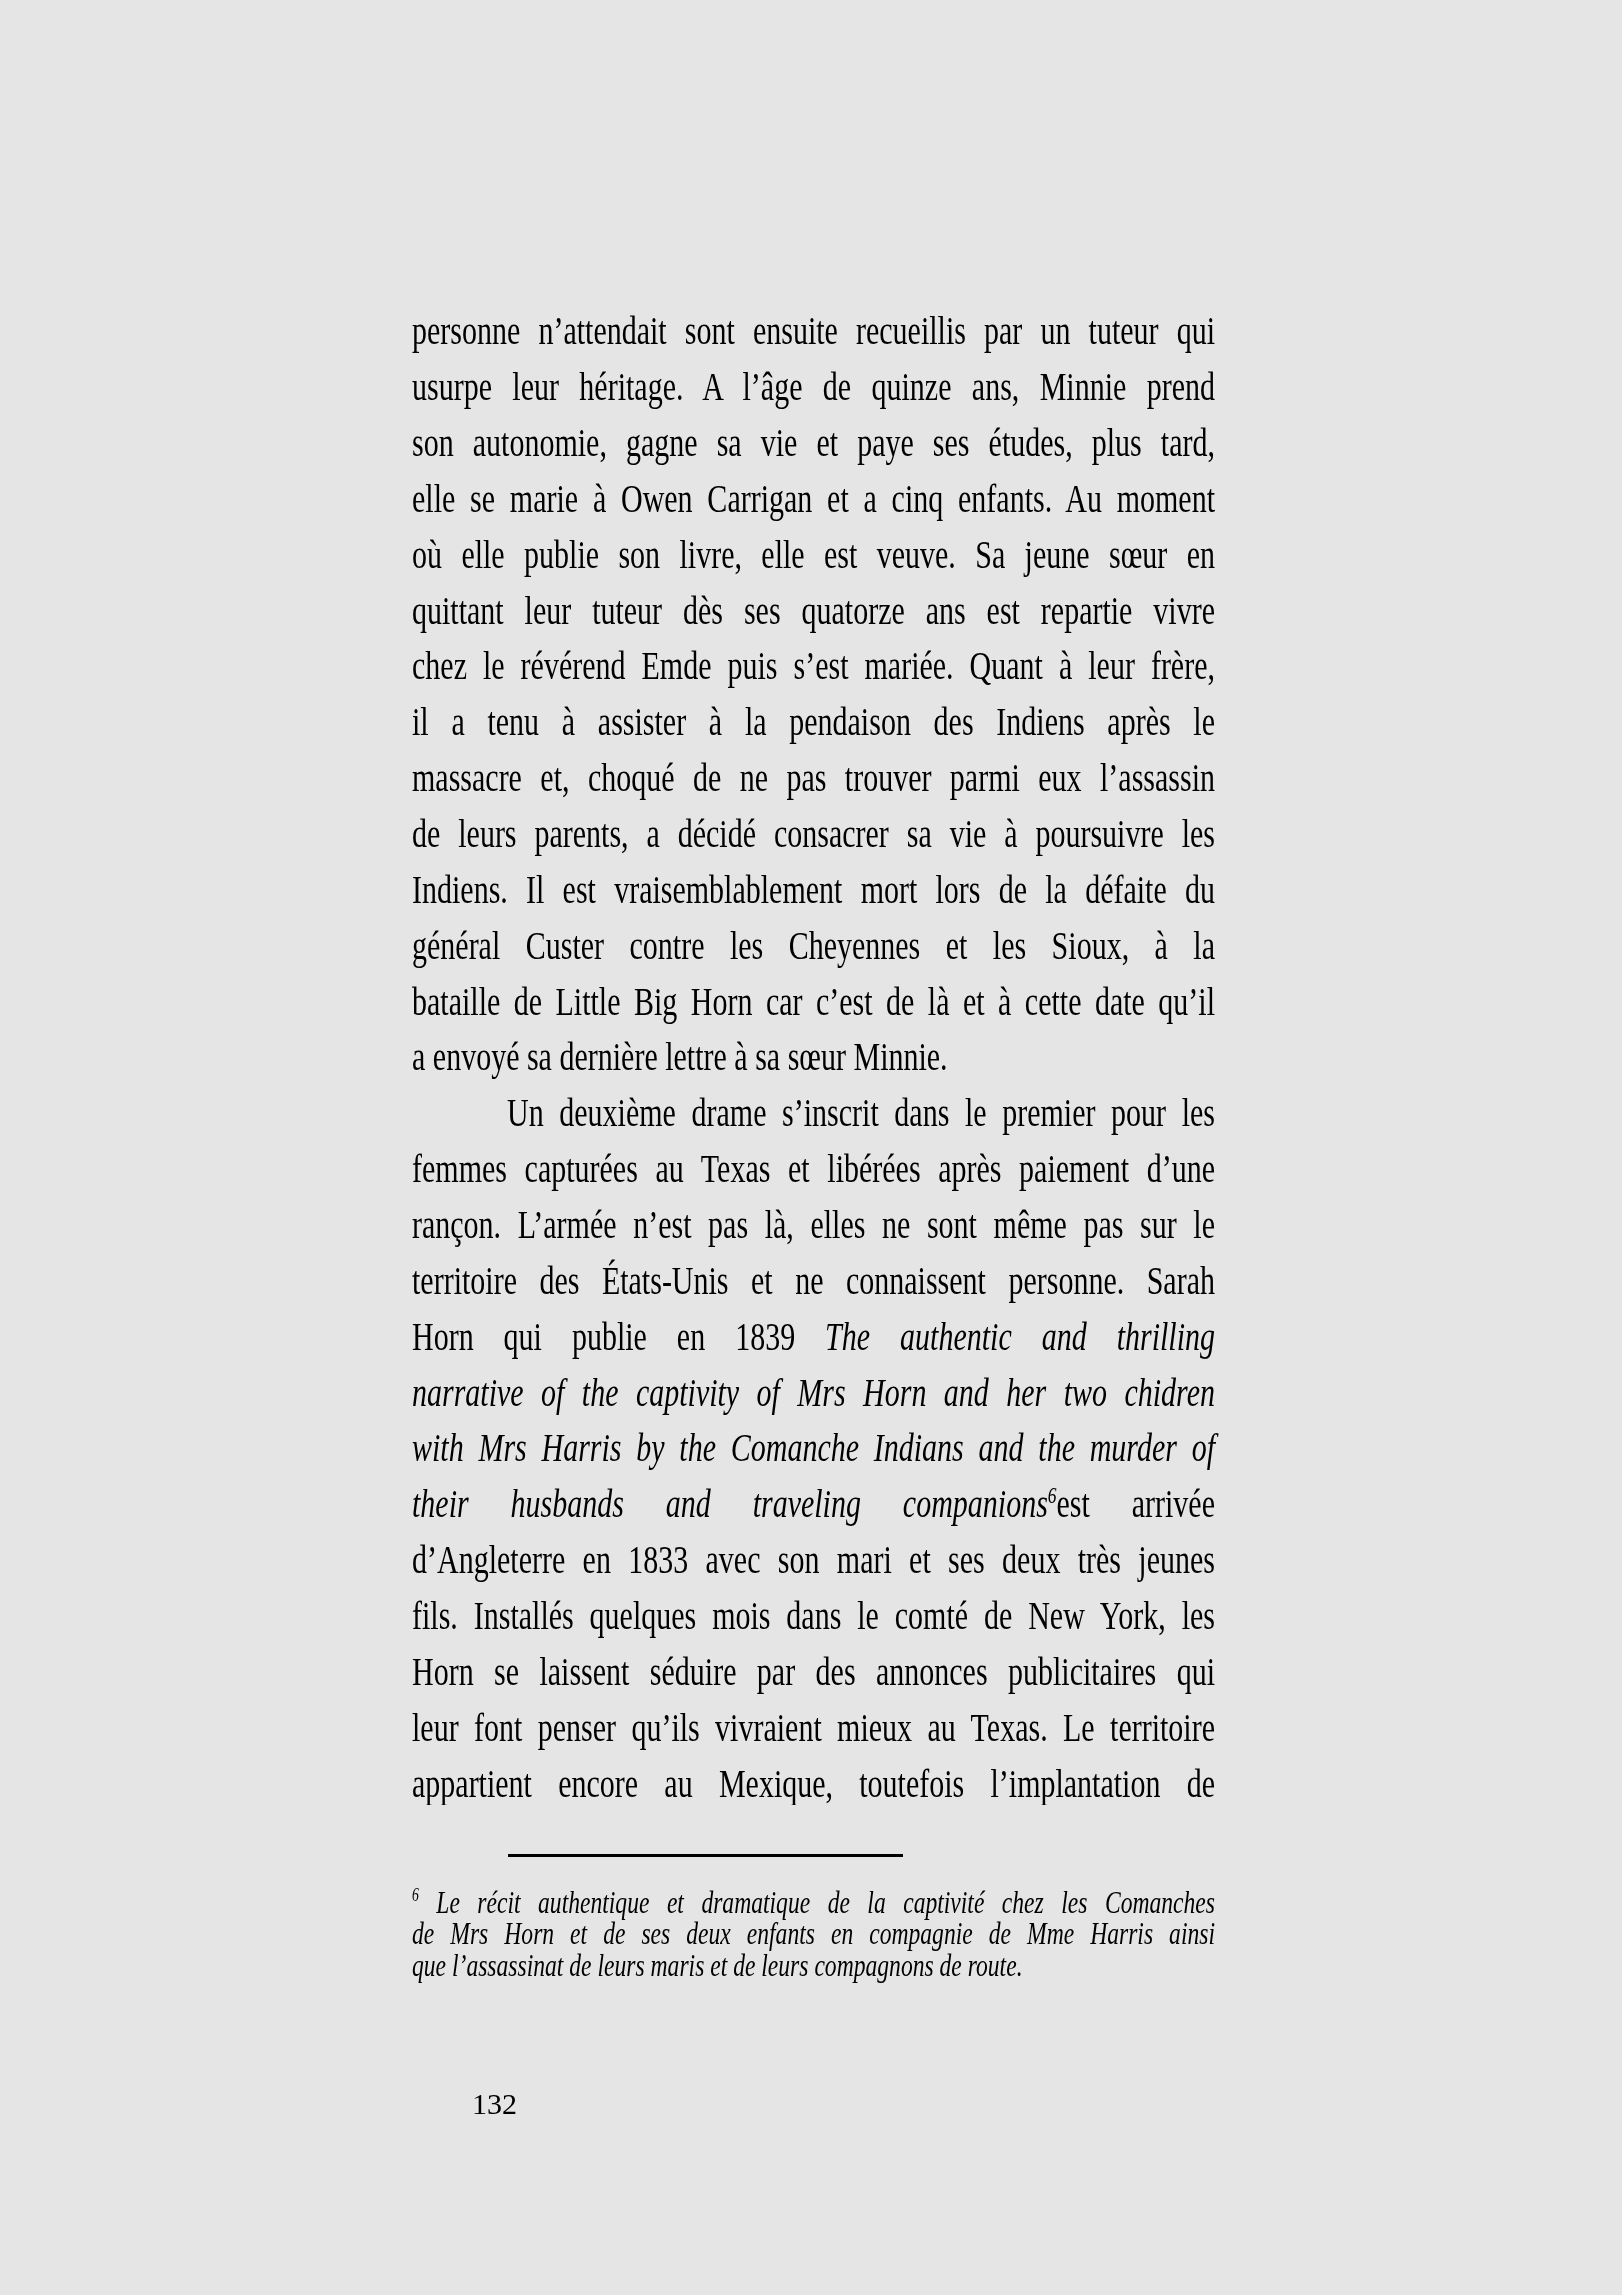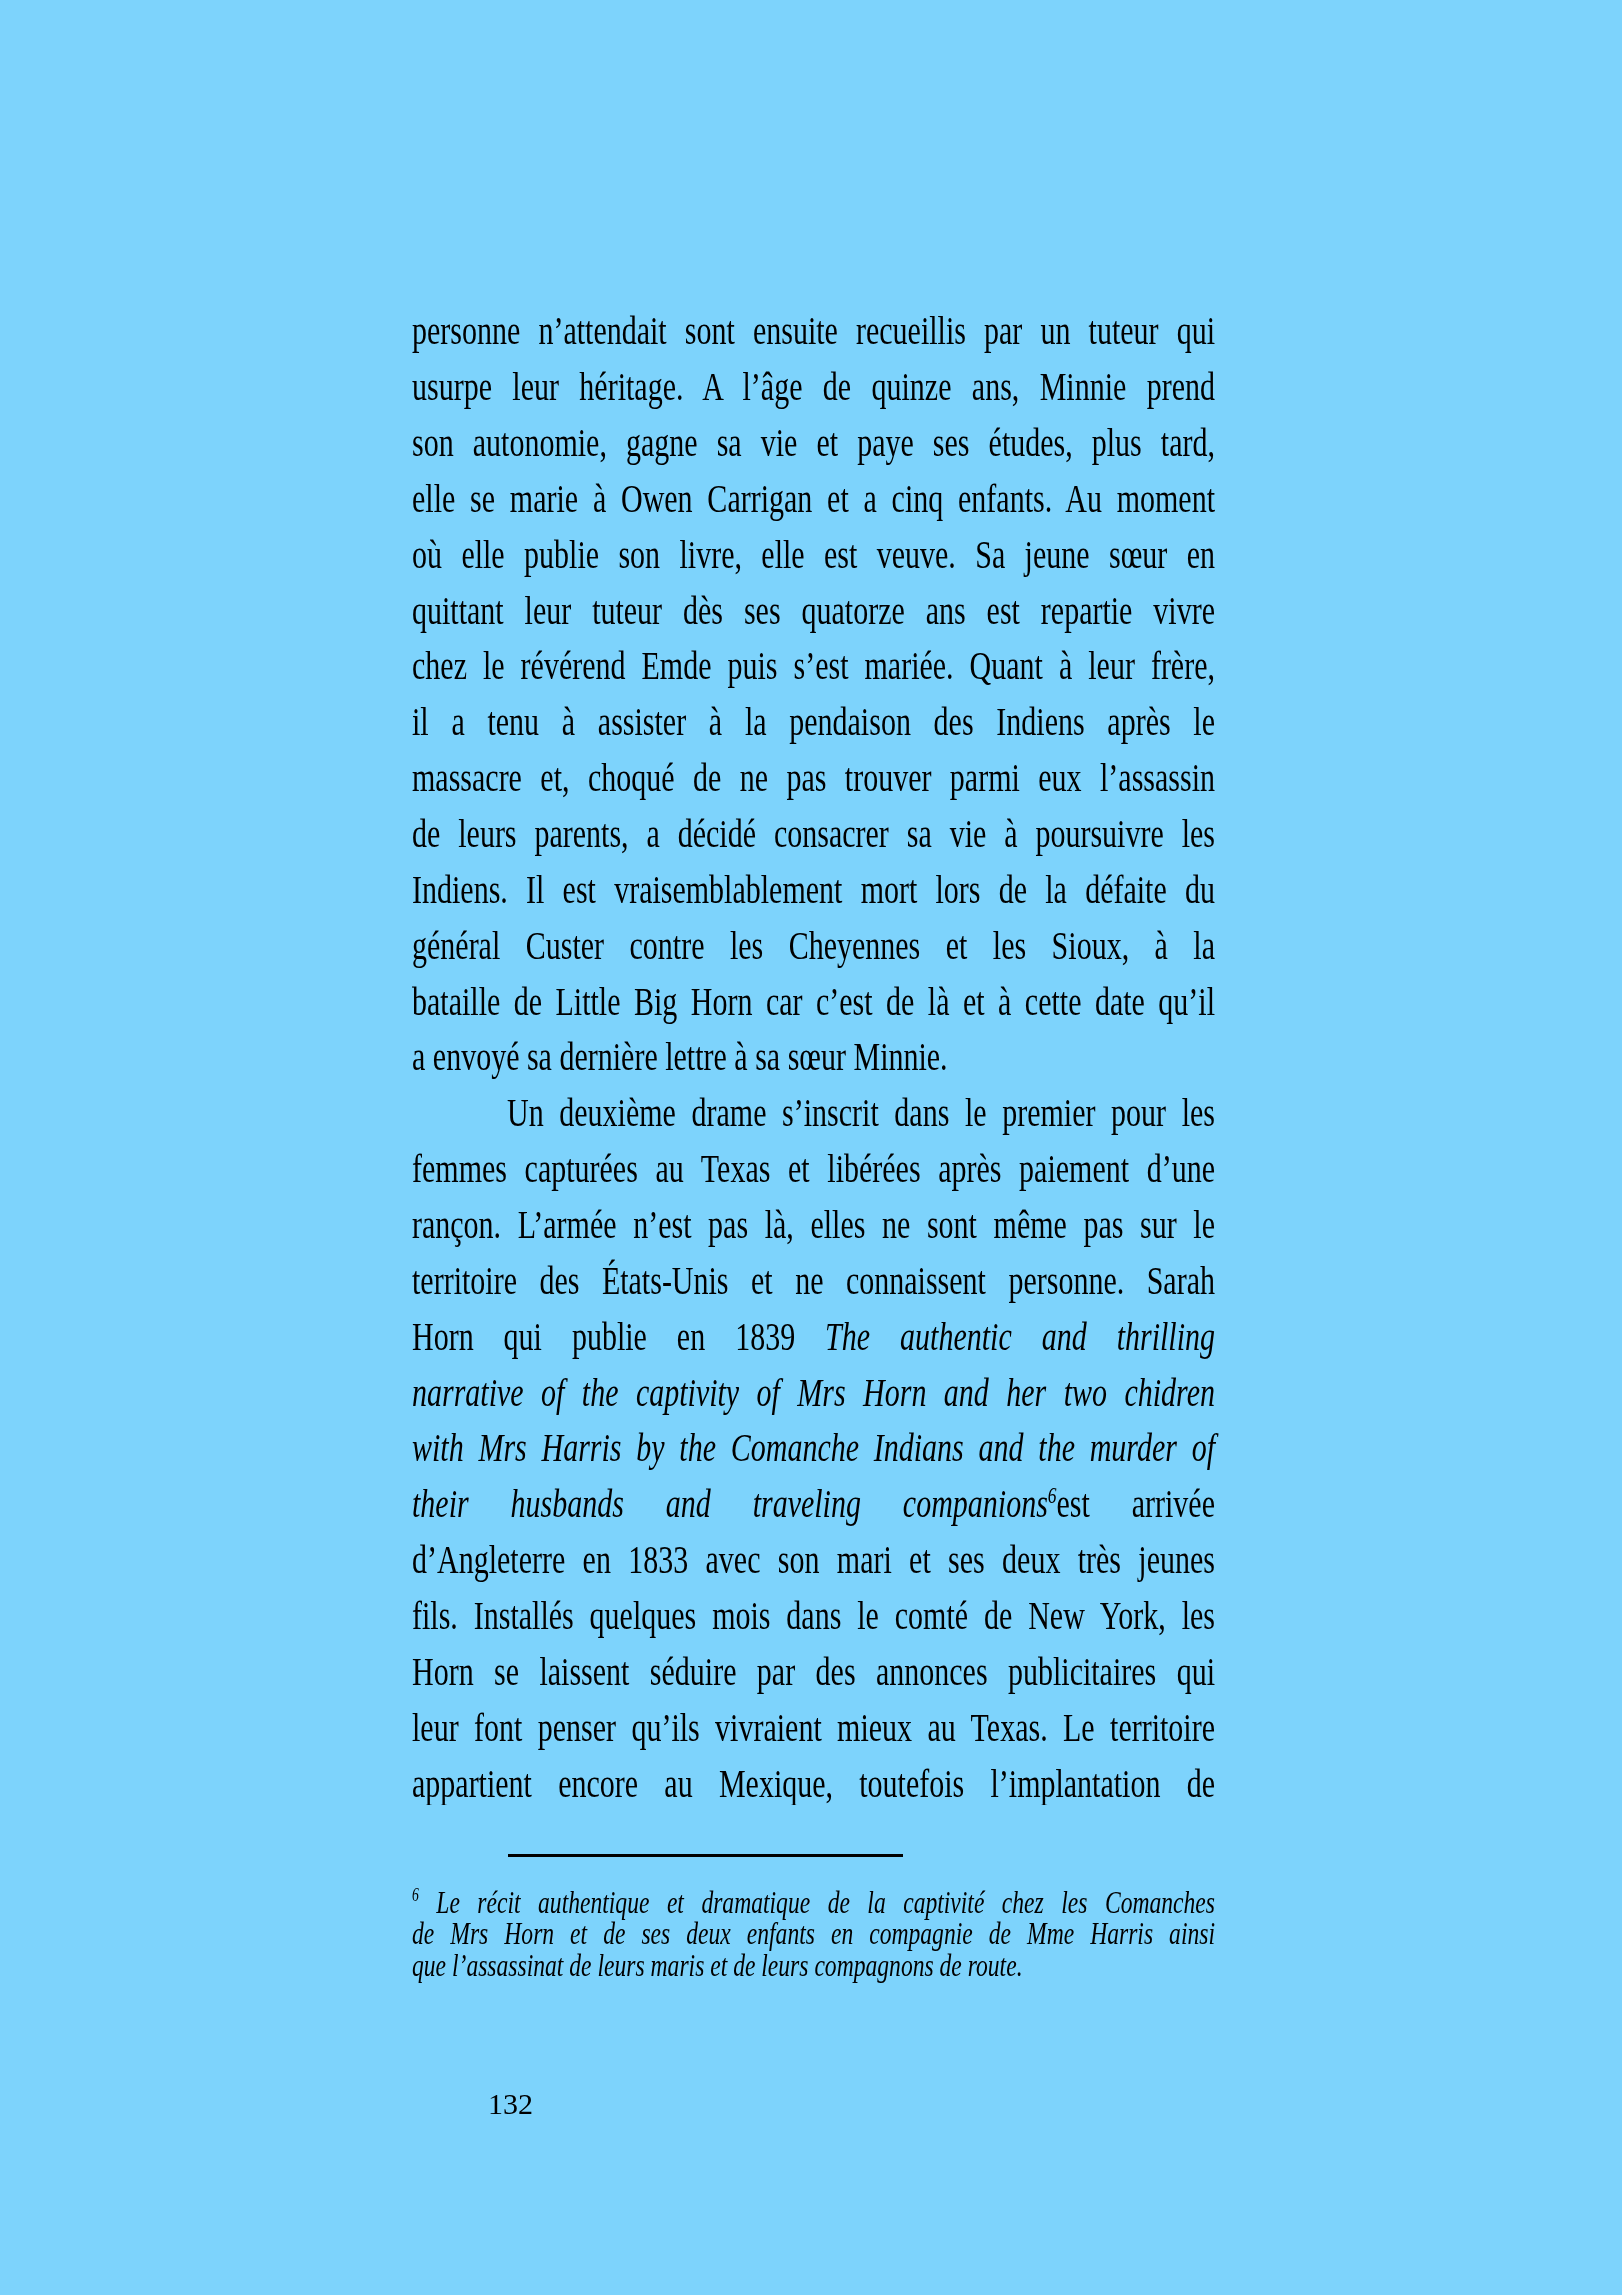--- a/index.html
+++ b/index.html
@@ -4,21 +4,21 @@
 <style>
   html, body {
     margin: 0;
     padding: 0;
     background: #ffffff;
   }
   .page {
     position: relative;
     width: 1623px;
     height: 2295px;
-    background: #7dd3fc;
+    background: #e5e5e5;
     color: #000000;
     font-family: "Liberation Serif", "DejaVu Serif", serif;
     overflow: hidden;
   }
   .textblock {
     position: absolute;
     left: 412px;
     width: 803px;
     transform: scaleY(1.33);
     transform-origin: 0 0;
@@ -55,21 +55,21 @@
   .fnrule {
     position: absolute;
     left: 508px;
     top: 1854px;
     width: 395px;
     height: 3.3px;
     background: #000000;
   }
   .pagenum {
     position: absolute;
-    left: 488px;
+    left: 472px;
     top: 2089px;
     font-size: 30px;
     line-height: 30px;
   }
 </style>
 </head>
 <body>
 
 <div class="page">
 

